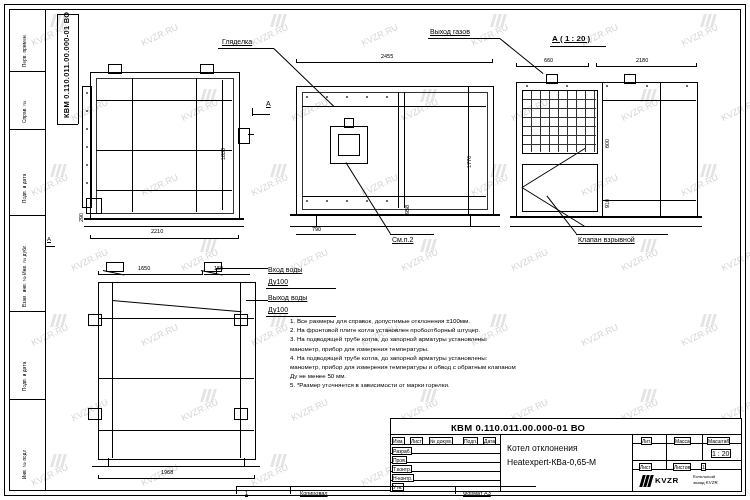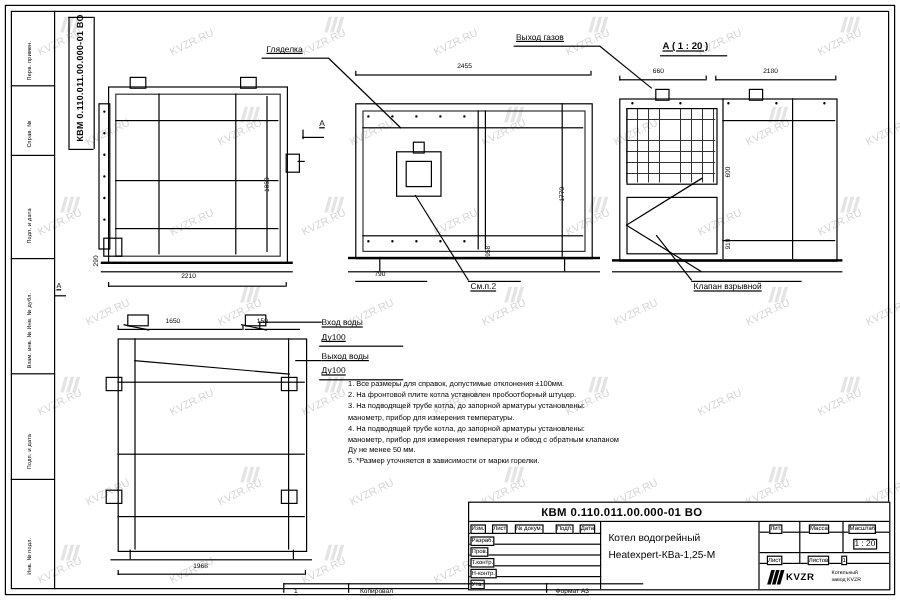--- a/index.html
+++ b/index.html
@@ -539,22 +539,22 @@
     <div class="cell" style="left:0;top:35px;width:110px;height:9px;"></div>
     <div class="tb t" style="left:1px;top:36.5px;">Пров.</div>
     <div class="cell" style="left:0;top:44px;width:110px;height:9px;"></div>
     <div class="tb t" style="left:1px;top:45.5px;">Т.контр.</div>
     <div class="cell" style="left:0;top:53px;width:110px;height:9px;"></div>
     <div class="tb t" style="left:1px;top:54.5px;">Н-контр.</div>
     <div class="cell" style="left:0;top:62px;width:110px;height:10px;border-bottom:none;"></div>
     <div class="tb t" style="left:1px;top:63.5px;">Утв.</div>
 
     <div class="cell" style="left:110px;top:16px;width:132px;height:56px;border-bottom:none;"></div>
-    <div class="tb-title" style="left:116px;top:24px;">Котел водогрейный</div>
-    <div class="tb-title" style="left:116px;top:38px;">Heatexpert-КВа-1,25-М</div>
+    <div class="tb-title" style="left:116px;top:24px;">Котел отклонения</div>
+    <div class="tb-title" style="left:116px;top:38px;">Heatexpert-КВа-0,65-М</div>
 
     <div class="cell" style="left:242px;top:16px;width:34px;height:9px;"></div>
     <div class="tb t" style="left:250px;top:17.5px;">Лит.</div>
     <div class="cell" style="left:276px;top:16px;width:36px;height:9px;"></div>
     <div class="tb t" style="left:283px;top:17.5px;">Масса</div>
     <div class="cell" style="left:312px;top:16px;width:38px;height:9px;border-right:none;"></div>
     <div class="tb t" style="left:316px;top:17.5px;">Масштаб</div>
 
     <div class="cell" style="left:242px;top:25px;width:34px;height:17px;"></div>
     <div class="cell" style="left:276px;top:25px;width:36px;height:17px;"></div>

